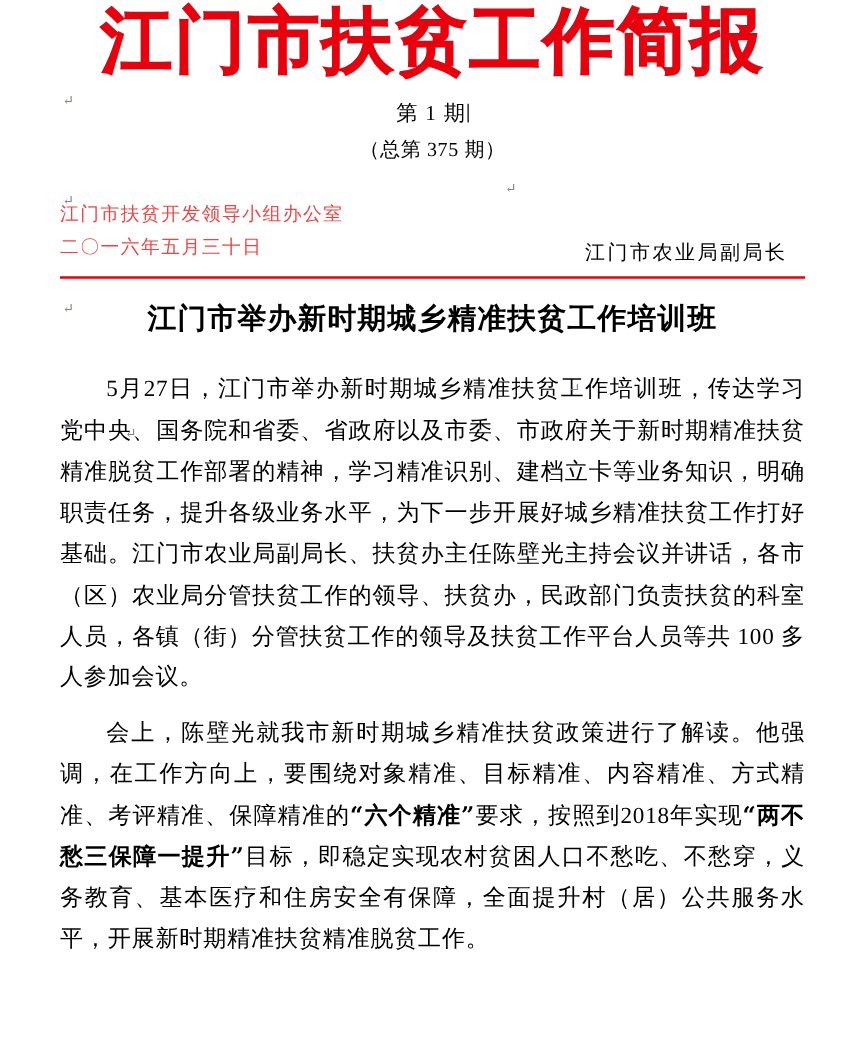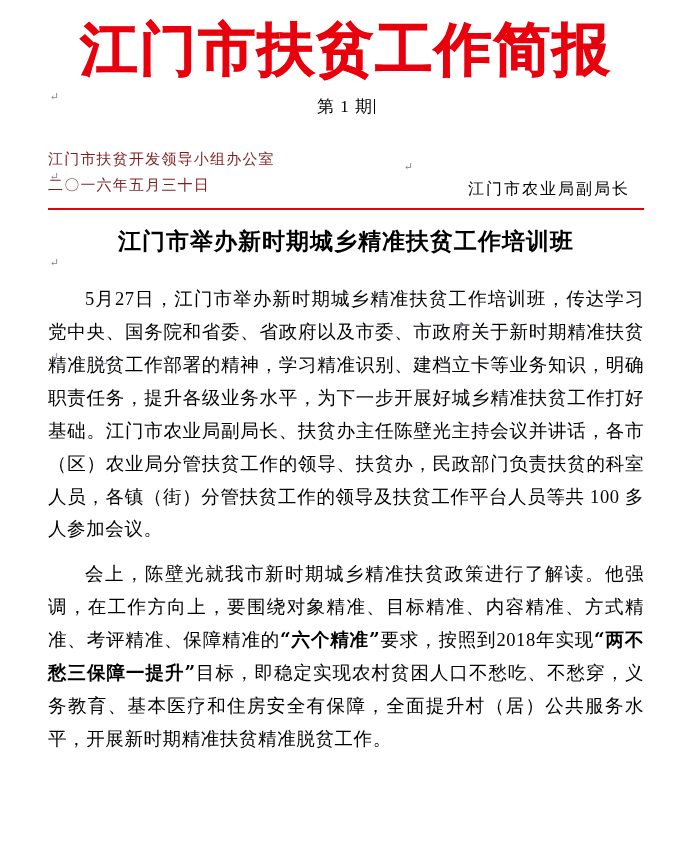--- a/index.html
+++ b/index.html
@@ -23,21 +23,21 @@
     padding: 0 48px;
   }
   .masthead {
     text-align: center;
     color: #e8000d;
     font-family: "DejaVu Serif", "Liberation Serif", serif;
     font-weight: bold;
     font-size: 57px;
     letter-spacing: 2px;
     line-height: 1.0;
-    margin-top: 20px;
+    margin-top: 4px;
     white-space: nowrap;
     -webkit-text-stroke: 1px #e8000d;
   }
   .issue-line {
     text-align: center;
     font-size: 17px;
     margin-top: 18px;
     letter-spacing: 1px;
   }
   .issue-line .cursor {
@@ -56,21 +56,21 @@
   }
   .org-block {
     margin-top: 28px;
     position: relative;
     height: 56px;
   }
   .org-line {
     font-size: 15px;
     letter-spacing: 1.2px;
     line-height: 1.75;
-    color: #7f1d1d;
+    color: #ef4444;
   }
   .date-line {
     position: absolute;
     right: 14px;
     bottom: 2px;
     font-size: 16px;
     letter-spacing: 2px;
   }
   .red-rule {
     border: none;
@@ -129,20 +129,21 @@
   <div class="pilcrow pc5">↵</div>
   <div class="pilcrow pc6">↵</div>
   <div class="pilcrow pc7">↵</div>
 
   <div class="masthead">江门市扶贫工作简报</div>
 
   <div class="issue-line">
     <span>第 1 期</span><span class="cursor"></span>
   </div>
 
+  <div class="total-line">（总第 375 期）</div>
 
   <div class="org-block">
     <div class="org-line">江门市扶贫开发领导小组办公室</div>
     <div class="org-line">二〇一六年五月三十日</div>
     <div class="date-line">江门市农业局副局长</div>
   </div>
 
   <hr class="red-rule">
 
   <div class="headline">江门市举办新时期城乡精准扶贫工作培训班</div>

